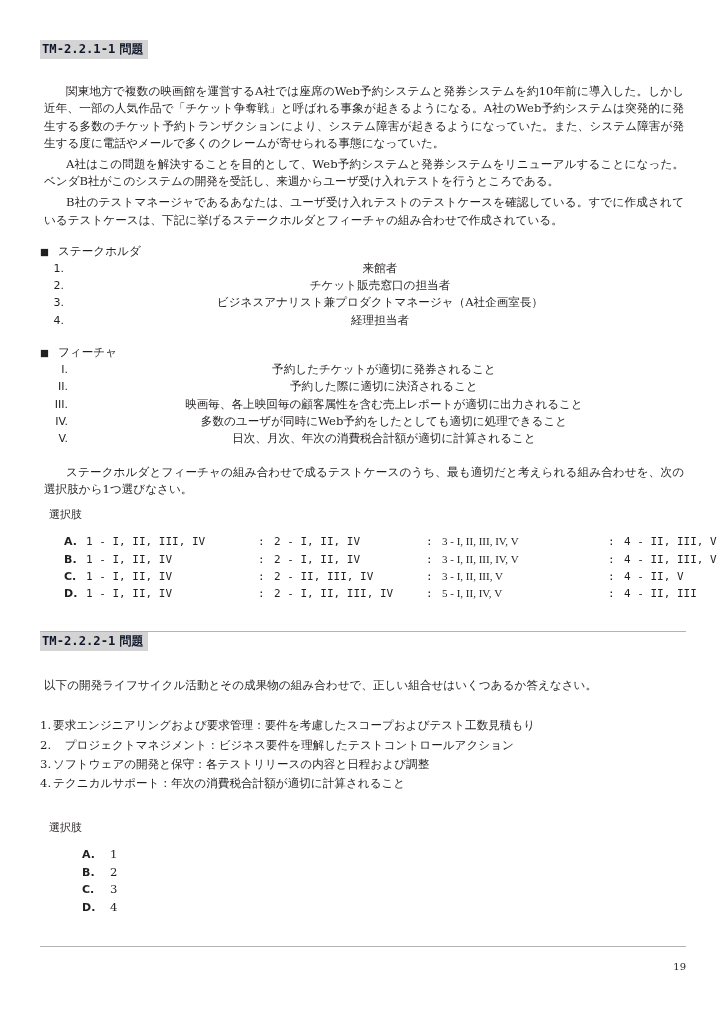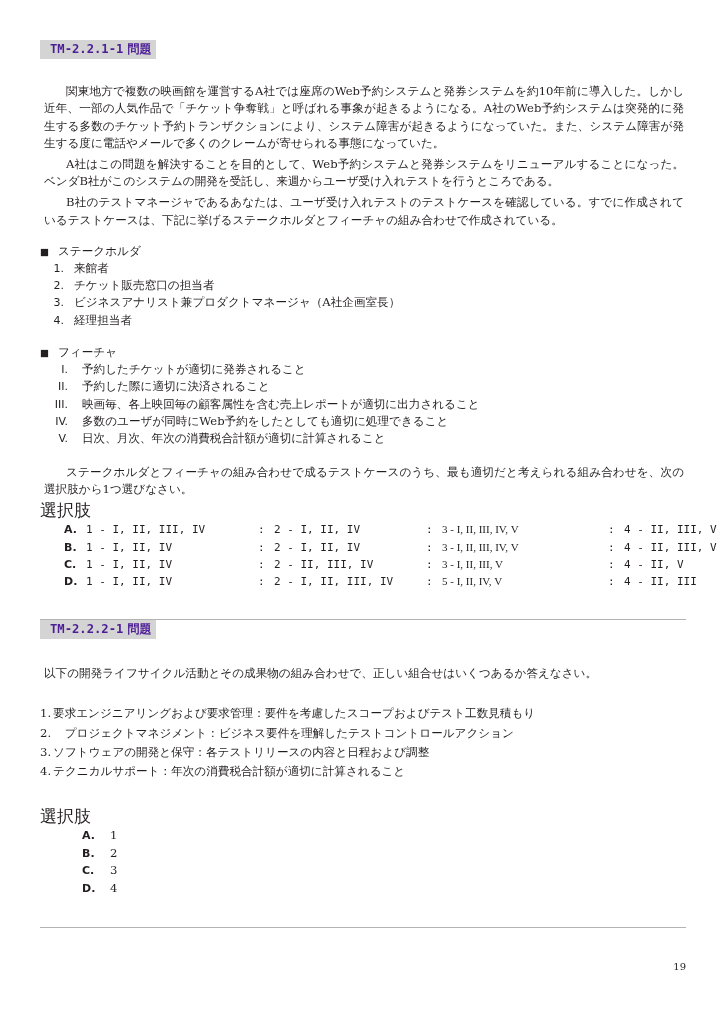--- a/index.html
+++ b/index.html
@@ -28,23 +28,23 @@
   .qheading {
     font-family: "DejaVu Sans Mono", "Liberation Mono", monospace;
     font-size: 12.2px;
     letter-spacing: 0px;
     margin: 0;
     padding: 0;
     line-height: 1.0;
   }
   .qheading .hl {
     background: #d4d4d4;
-    padding: 3px 4px 4px 10px;
+    padding: 3px 4px 4px 2px;
     display: inline-block;
-    color: #4c1d95;
+    color: #0f172a;
   }
   .qheading .jp {
     font-family: "DejaVu Sans", "Liberation Sans", sans-serif;
     font-size: 12px;
   }
 
   
   .para {
     font-family: "DejaVu Serif", "Liberation Serif", serif;
     font-size: 11.6px;
@@ -83,32 +83,32 @@
   }
   .litem .mk {
     width: 34px;
     flex: 0 0 34px;
     text-align: right;
     padding-right: 10px;
     box-sizing: border-box;
     font-family: "DejaVu Sans", "Liberation Sans", sans-serif;
     font-size: 11px;
   }
-  .litem .tx { flex: 1 1 auto; }
+  .litem .tx { flex: 1 1 auto; text-align: center; }
 
   .stake-list { margin-top: 1px; margin-left: 24px; }
   .feat-list  { margin-top: 1px; margin-left: 17px; }
   .feat-list .mk { width: 42px; flex: 0 0 42px; padding-right: 14px; }
 
   
   .choice-label {
-    font-family: Liberation Serif, serif;
-    font-size: 17px;
+    font-family: Liberation Mono, monospace;
+    font-size: 11px;
     line-height: 17.2px;
-    margin: 0;
+    margin: 9px;
   }
   .choices {
     margin: 2px 0 0 0;
     padding: 0;
     list-style: none;
   }
   .crow {
     display: flex;
     font-family: "DejaVu Sans Mono", "Liberation Mono", monospace;
     font-size: 11px;

